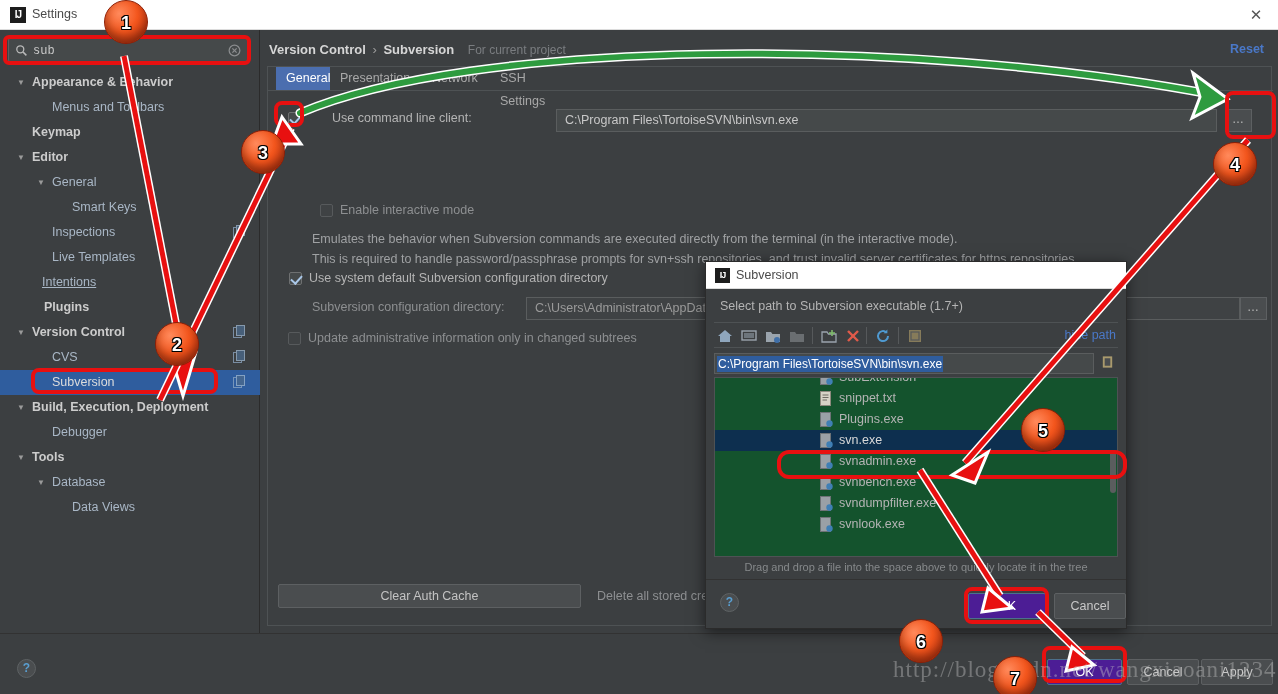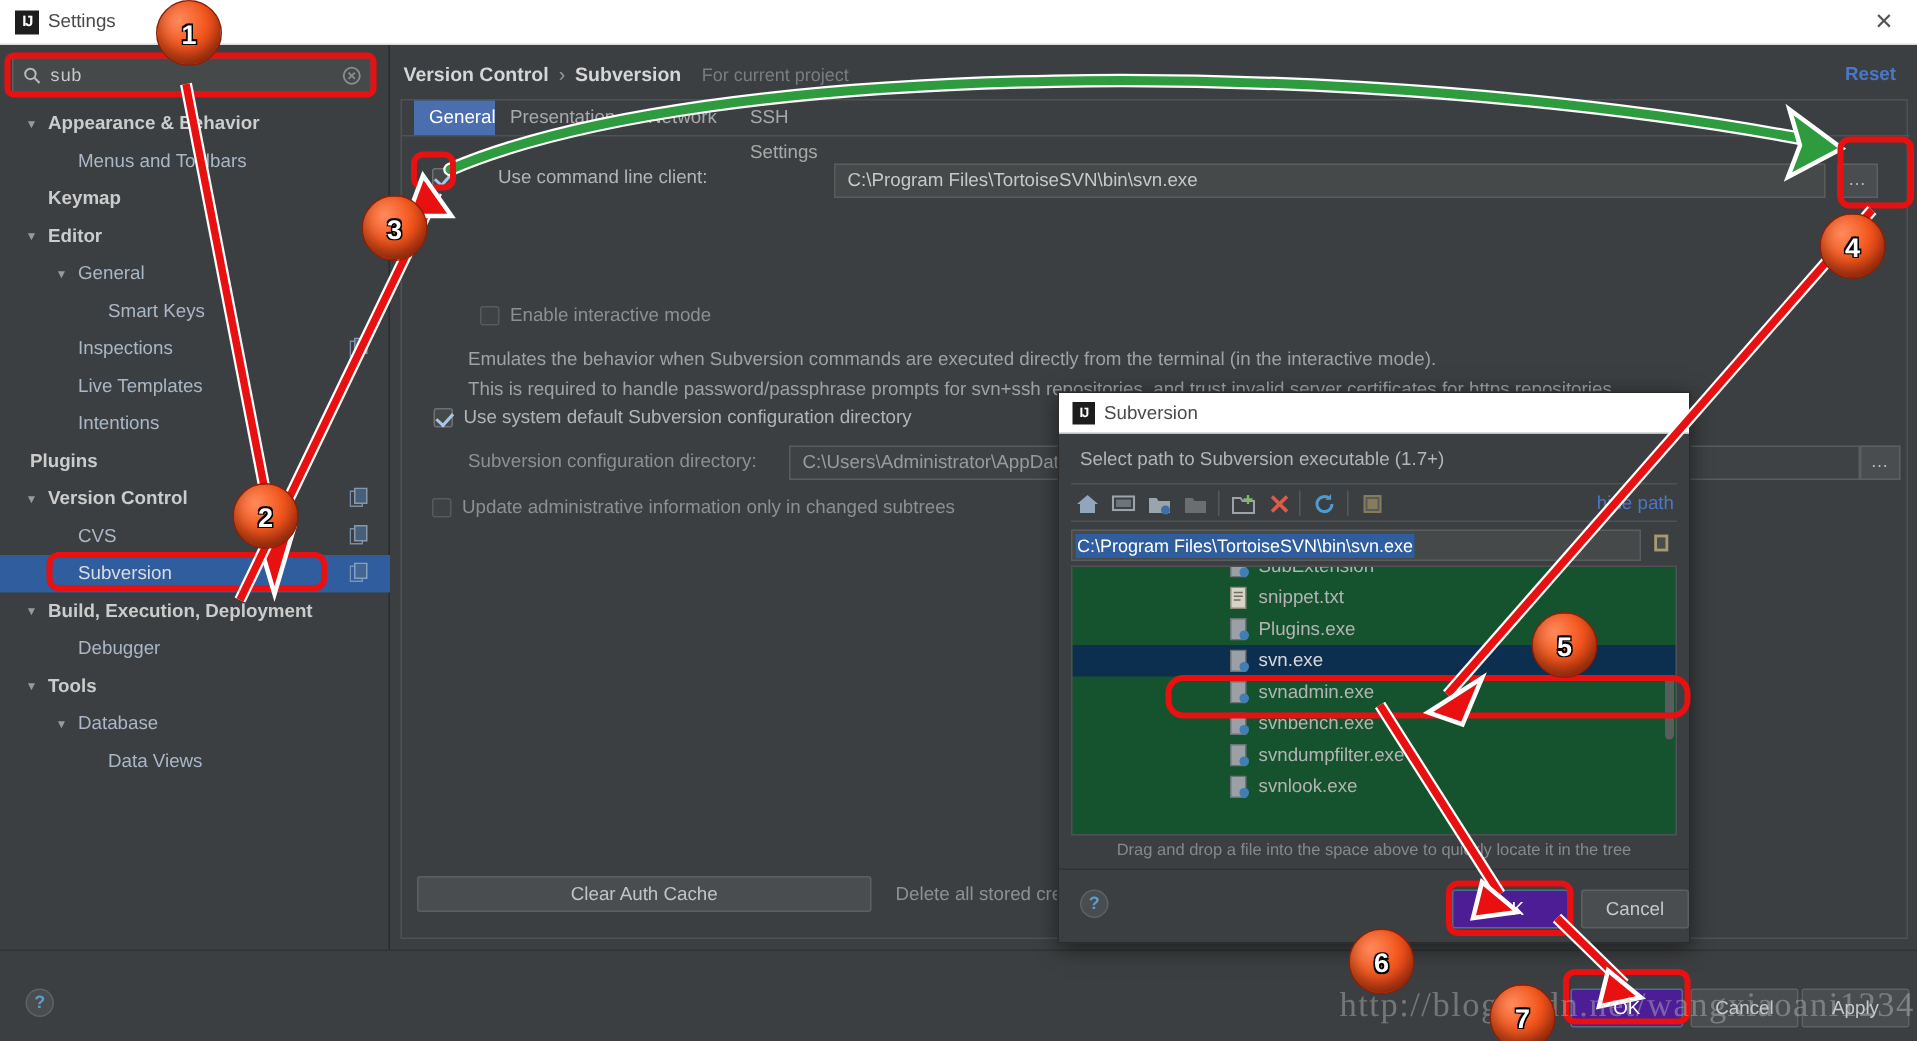--- a/index.html
+++ b/index.html
@@ -297,24 +297,24 @@
             <span class="tree-label" style="left: 52px;">Inspections</span>
             <svg class="copy-badge" viewBox="0 0 13 14">
               <rect x="0.5" y="2.5" width="8" height="10" fill="none" stroke="#8ea8c4" stroke-width="1"></rect>
               <rect x="3.5" y="0.5" width="8" height="10" fill="#4b6a8c" stroke="#9fb8d0" stroke-width="1"></rect>
             </svg>
           </div>
           <div class="tree-row">
             <span class="tree-label" style="left: 52px;">Live Templates</span>
           </div>
           <div class="tree-row">
-            <span class="tree-label" style="left: 52px;">Intentions</span>
-          </div>
-          <div class="tree-row">
-            <span class="tree-label bold" style="left: 20px; text-align: right;">Plugins</span>
+            <span class="tree-label" style="left: 42px; text-decoration: underline;">Intentions</span>
+          </div>
+          <div class="tree-row">
+            <span class="tree-label bold" style="left: 44px; text-align: right;">Plugins</span>
           </div>
           <div class="tree-row">
             <span class="tw" style="left: 14px;">▼</span>
             <span class="tree-label bold" style="left: 32px;">Version Control</span>
             <svg class="copy-badge" viewBox="0 0 13 14">
               <rect x="0.5" y="2.5" width="8" height="10" fill="none" stroke="#8ea8c4" stroke-width="1"></rect>
               <rect x="3.5" y="0.5" width="8" height="10" fill="#4b6a8c" stroke="#9fb8d0" stroke-width="1"></rect>
             </svg>
           </div>
           <div class="tree-row">

